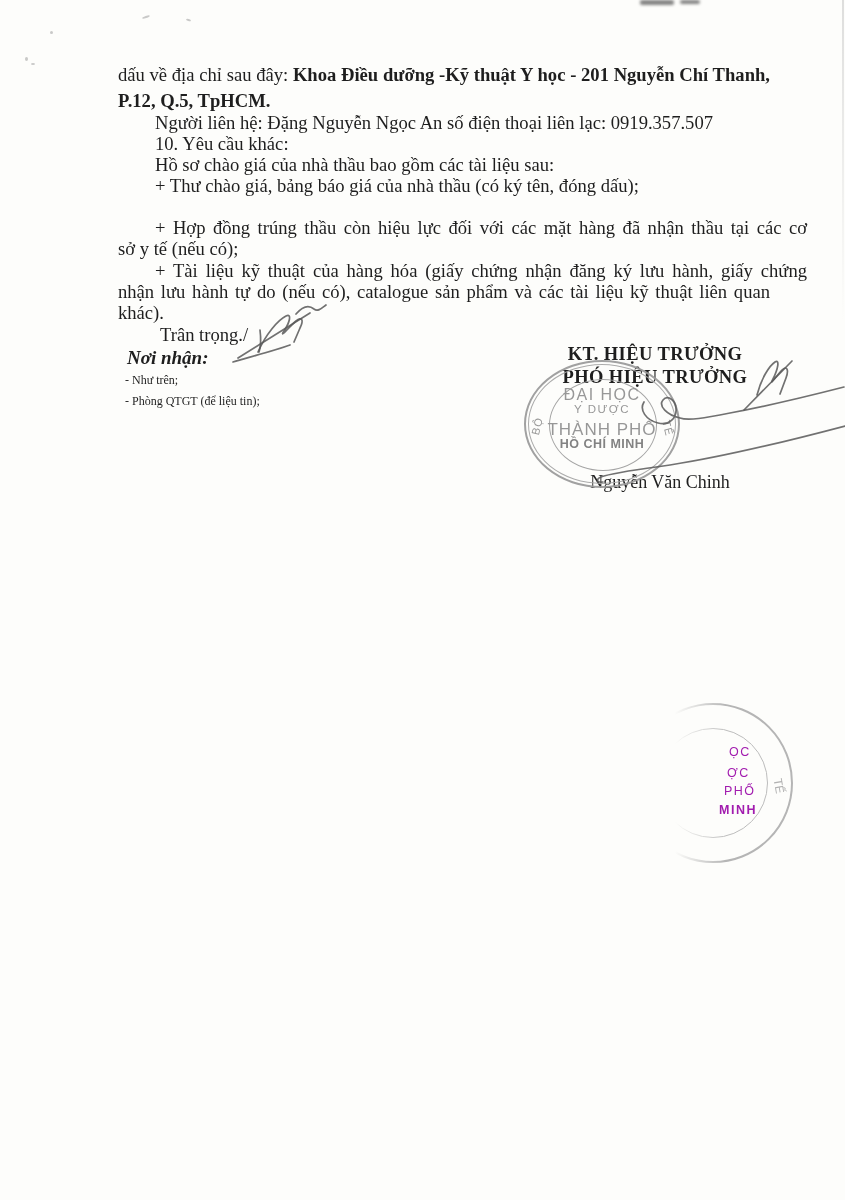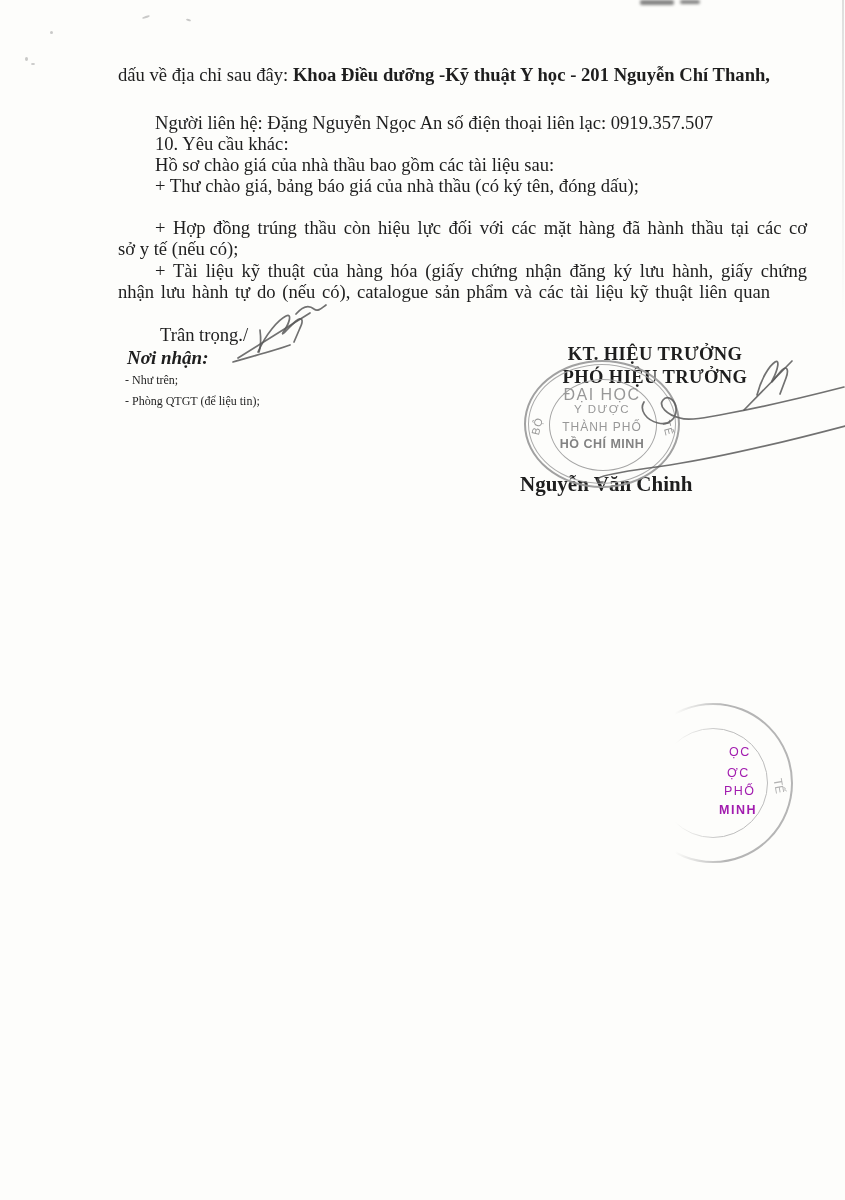--- a/index.html
+++ b/index.html
@@ -15,31 +15,31 @@
     font-size:18.6px;white-space:nowrap;
   }
   .ind{padding-left:37px;}
   .just{text-align:justify;text-align-last:justify;}
   .b{font-weight:bold;}
   
   .noinhan-title{position:absolute;left:127px;top:347px;font-size:19px;font-weight:bold;font-style:italic;line-height:22px;}
   .noinhan-item{position:absolute;left:125px;font-size:12px;line-height:21px;}
   
   .sig-title{position:absolute;left:520px;width:270px;text-align:center;font-weight:bold;font-size:18.5px;letter-spacing:.4px;line-height:22px;}
-  .sig-name{position:absolute;left:520px;top:472px;width:280px;font-weight:bold;font-size:21px;}
+  .sig-name{position:absolute;left:520px;top:472px;width:280px;text-align:center;font-weight:normal;font-size:18px;}
   
   .stamp{position:absolute;left:524px;top:360px;width:156px;height:128px;opacity:.92;
          font-family:"Liberation Sans","DejaVu Sans",sans-serif;color:#8f8f8f;}
   .ring-outer{position:absolute;inset:0;border:2px solid #9a9a9a;border-radius:50%;}
   .ring-outer2{position:absolute;inset:4px;border:1px solid #a5a5a5;border-radius:50%;}
   .ring-inner{position:absolute;left:25px;top:19px;width:106px;height:90px;border:1.5px solid #9e9e9e;border-radius:50%;}
   .stamp-line{position:absolute;left:0;width:100%;text-align:center;}
   .st1{top:26px;font-size:16px;letter-spacing:1.5px;}
   .st2{top:43px;font-size:11.5px;letter-spacing:1.5px;}
-  .st3{top:60px;font-size:12px;letter-spacing:1px;}
+  .st3{top:60px;font-size:17px;letter-spacing:1px;}
   .st4{top:77px;font-size:12.5px;font-weight:bold;letter-spacing:.5px;color:#787878;}
   .ringL{position:absolute;left:4px;top:60px;font-size:11px;transform:rotate(-76deg);letter-spacing:1px;}
   .ringR{position:absolute;left:136px;top:62px;font-size:11px;transform:rotate(76deg);letter-spacing:1px;}
   
   .stamp2{position:absolute;left:633px;top:703px;width:160px;height:160px;
           font-family:"Liberation Sans","DejaVu Sans",sans-serif;color:#b2b2b2;}
   .stamp2-rings{position:absolute;inset:0;
      -webkit-mask-image:linear-gradient(to right,transparent 26%,#000 58%);
              mask-image:linear-gradient(to right,transparent 26%,#000 58%);}
   .ring2-outer{position:absolute;inset:0;border:2px solid #b5b5b5;border-radius:50%;}
@@ -67,28 +67,30 @@
   <div class="smudge" style="left:640px;top:0;width:34px;height:5px;"></div>
   <div class="smudge" style="left:680px;top:0;width:20px;height:4px;"></div>
   <div class="speck" style="left:50px;top:31px;width:3px;height:3px;"></div>
   <div class="speck" style="left:25px;top:57px;width:3px;height:4px;"></div>
   <div class="speck" style="left:142px;top:16px;width:8px;height:2px;transform:rotate(-20deg);"></div>
   <div class="speck" style="left:186px;top:19px;width:5px;height:2px;transform:rotate(15deg);"></div>
   <div class="speck" style="left:31px;top:63px;width:4px;height:2px;"></div>
   <div class="edge-right"></div>
 
   <div class="tline just" style="top:64px;"><span>dấu về địa chỉ sau đây: </span><span class="b">Khoa Điều dưỡng -Kỹ thuật Y học - 201 Nguyễn Chí Thanh,</span></div>
+  <div class="tline b" style="top:90px;">P.12, Q.5, TpHCM.</div>
   <div class="tline ind" style="top:112px;">Người liên hệ: Đặng Nguyễn Ngọc An số điện thoại liên lạc: 0919.357.507</div>
   <div class="tline ind" style="top:133px;">10. Yêu cầu khác:</div>
   <div class="tline ind" style="top:154px;">Hồ sơ chào giá của nhà thầu bao gồm các tài liệu sau:</div>
   <div class="tline ind" style="top:175px;">+ Thư chào giá, bảng báo giá của nhà thầu (có ký tên, đóng dấu);</div>
-  <div class="tline ind just" style="top:217px;">+ Hợp đồng trúng thầu còn hiệu lực đối với các mặt hàng đã hành thầu tại các cơ</div>
+  <div class="tline ind just" style="top:217px;">+ Hợp đồng trúng thầu còn hiệu lực đối với các mặt hàng đã nhận thầu tại các cơ</div>
   <div class="tline" style="top:238px;">sở y tế (nếu có);</div>
   <div class="tline ind just" style="top:260px;">+ Tài liệu kỹ thuật của hàng hóa (giấy chứng nhận đăng ký lưu hành, giấy chứng</div>
   <div class="tline just" style="top:281px;">nhận lưu hành tự do (nếu có), catalogue sản phẩm và các tài liệu kỹ thuật liên quan</div>
+  <div class="tline" style="top:302px;">khác).</div>
   <div class="tline" style="top:324px;left:160px;">Trân trọng./</div>
 
   <div class="noinhan-title">Nơi nhận:</div>
   <div class="noinhan-item" style="top:370px;">- Như trên;</div>
   <div class="noinhan-item" style="top:391px;">- Phòng QTGT (để liệu tin);</div>
 
   <div class="sig-title" style="top:343px;">KT. HIỆU TRƯỞNG</div>
   <div class="sig-title" style="top:366px;">PHÓ HIỆU TRƯỞNG</div>
   <div class="sig-name">Nguyễn Văn Chinh</div>
 

